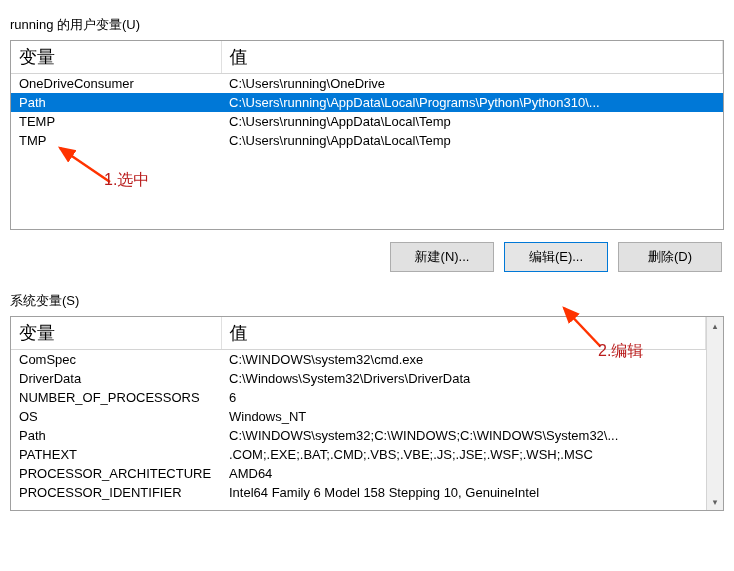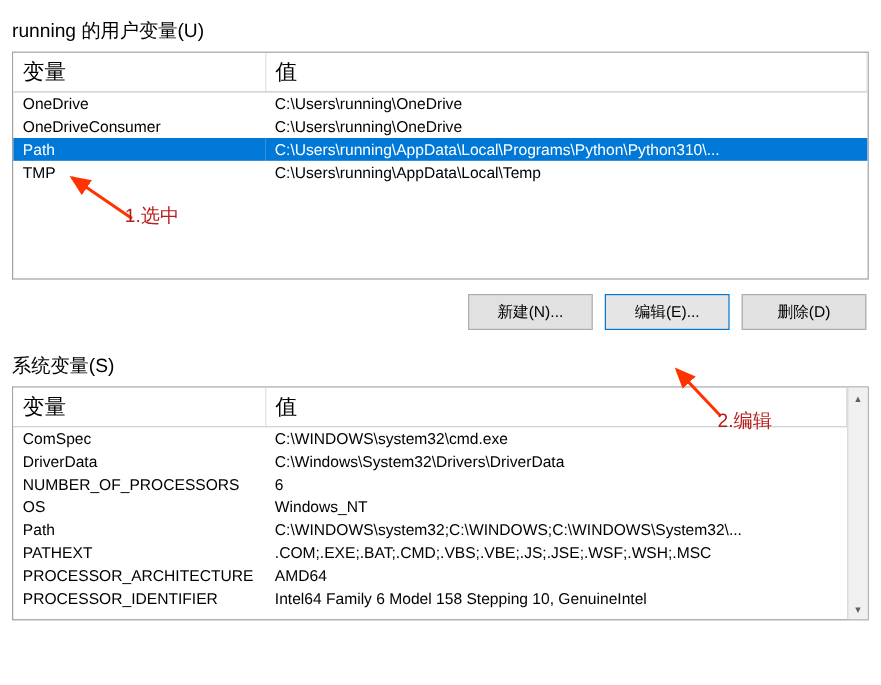--- a/index.html
+++ b/index.html
@@ -8,21 +8,21 @@
       font-size: 13px;
       background: #fff;
       color: #000;
       width: 734px;
       height: 571px;
       padding: 8px 10px;
       position: relative;
     }
     .section-label {
       margin: 8px 0 6px 0;
-      font-size: 16px;
+      font-size: 13px;
     }
     .table-container {
       border: 1px solid #a0a0a0;
       background: #fff;
     }
     .user-table-container { height: 190px; }
     .sys-table-container { height: 195px; }
     .table-wrap {
       display: flex;
       width: 100%;
@@ -112,30 +112,30 @@
             <col>
           </colgroup>
         <thead>
           <tr>
             <th>变量</th>
             <th>值</th>
           </tr>
         </thead>
         <tbody>
           <tr>
-            <td>OneDrive</td>
-            <td>C:\Users\running\OneDrive</td>
-          </tr>
-          <tr>
             <td>OneDriveConsumer</td>
             <td>C:\Users\running\OneDrive</td>
           </tr>
           <tr class="selected">
             <td>Path</td>
             <td>C:\Users\running\AppData\Local\Programs\Python\Python310\...</td>
+          </tr>
+          <tr>
+            <td>TEMP</td>
+            <td>C:\Users\running\AppData\Local\Temp</td>
           </tr>
           <tr>
             <td>TMP</td>
             <td>C:\Users\running\AppData\Local\Temp</td>
           </tr>
         </tbody>
       </table>
     </div>
   </div>
 </div>

